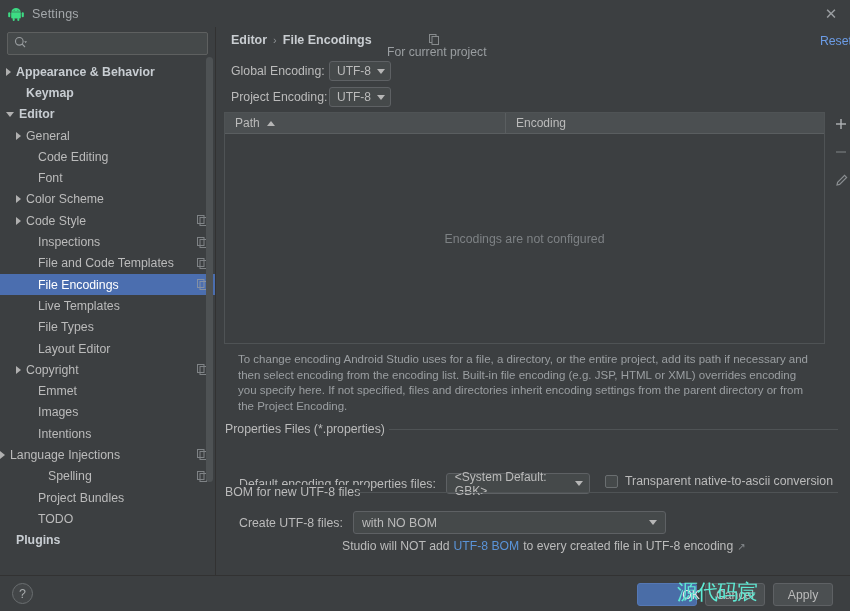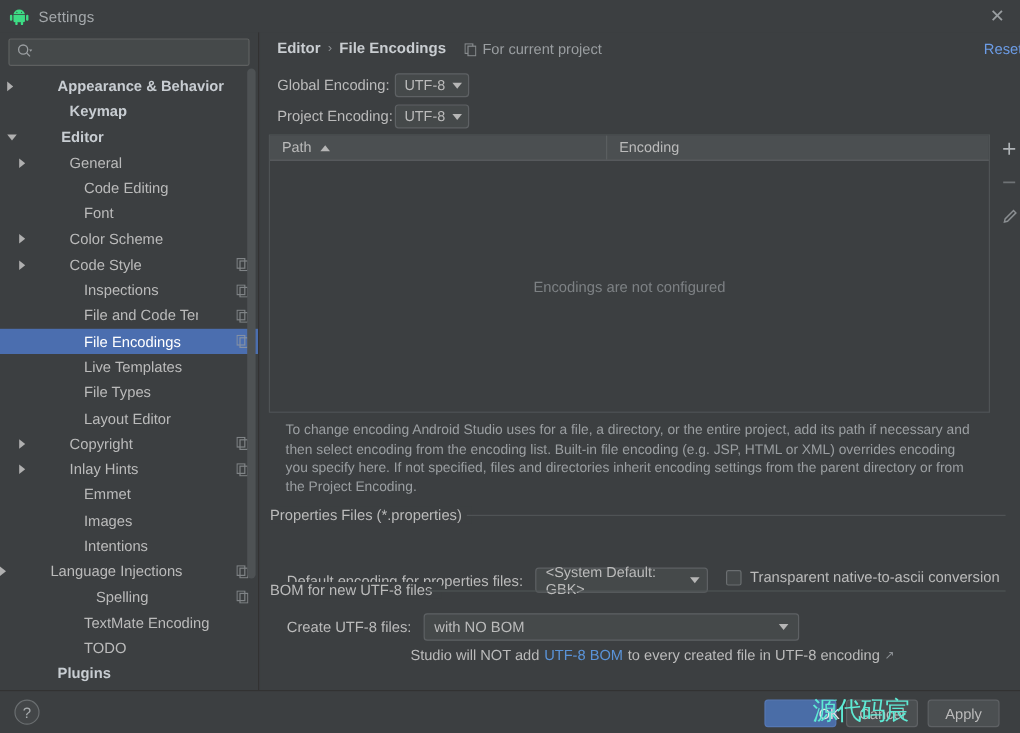--- a/index.html
+++ b/index.html
@@ -53,21 +53,21 @@
     color: #bbbbbb; font-size: 12px; font-family: "Liberation Sans", sans-serif;
     padding-left: 4px;
   }
   .tree {
     position: absolute; top: 34px; left: 0; right: 0; bottom: 0;
     overflow: hidden;
   }
   .tree-row {
     height: 21.3px; display: flex; align-items: center;
     position: relative; padding-right: 8px; white-space: nowrap;
-    font-size: 12.3px; color: #bbbbbb; gap: 32px;
+    font-size: 12.3px; color: #bbbbbb;
   }
   .tree-row.selected { background: #4b6eaf; color: #ffffff; }
   .tree-row.bold { font-weight: bold; color: #c8cdd2; }
   .tw {
     width: 0; height: 0; margin-right: 5px; flex: none;
   }
   .tw.right {
     border-left: 5px solid #b0b0b0;
     border-top: 4px solid transparent;
     border-bottom: 4px solid transparent;
@@ -92,21 +92,21 @@
     background: #3c3f41;
   }
   .breadcrumb {
     position: absolute; left: 14px; top: 6px;
     display: flex; align-items: center; font-size: 12.5px;
   }
   .bc-part { font-weight: bold; color: #c9cdd1; }
   .bc-sep { margin: 0 6px; color: #8d9194; font-size: 11px; }
   .for-proj {
     position: absolute; left: 170px; top: 7px;
-    display: flex; align-items: center; color: #9a9ea1; font-size: 12.2px;
+    display: flex; align-items: center; color: #9a9ea1; font-size: 12.2px; flex-direction: column;
   }
   .for-proj .copy-badge { margin-right: 5px; opacity: .8; }
   .reset-link {
     position: absolute; right: -2px; top: 7px;
     color: #6c9ce6; font-size: 12.3px; cursor: default;
   }
 
   .enc-row {
     position: absolute; left: 14px; display: flex; align-items: center;
   }
@@ -341,28 +341,20 @@
           <span class="row-label">Layout Editor</span>
         </div>
         <div class="tree-row" style="padding-left: 16px;">
           <span class="tw right"></span>
           <span class="row-label">Copyright</span>
           <span class="copy-badge"><svg width="10" height="11" viewBox="0 0 10 11">
               <rect x="0.5" y="0.5" width="6.5" height="8" fill="none" stroke="#9a9ea1" stroke-width="1"></rect>
               <rect x="3" y="2.5" width="6.5" height="8" fill="none" stroke="#9a9ea1" stroke-width="1"></rect>
             </svg></span>
         </div>
-        <div class="tree-row" style="padding-left: 16px;">
-          <span class="tw right"></span>
-          <span class="row-label">Inlay Hints</span>
-          <span class="copy-badge"><svg width="10" height="11" viewBox="0 0 10 11">
-              <rect x="0.5" y="0.5" width="6.5" height="8" fill="none" stroke="#9a9ea1" stroke-width="1"></rect>
-              <rect x="3" y="2.5" width="6.5" height="8" fill="none" stroke="#9a9ea1" stroke-width="1"></rect>
-            </svg></span>
-        </div>
         <div class="tree-row" style="padding-left: 28px;">
           <span class="tw none"></span>
           <span class="row-label">Emmet</span>
         </div>
         <div class="tree-row" style="padding-left: 28px;">
           <span class="tw none"></span>
           <span class="row-label">Images</span>
         </div>
         <div class="tree-row" style="padding-left: 28px;">
           <span class="tw none"></span>
@@ -379,21 +371,21 @@
         <div class="tree-row" style="padding-left: 38px;">
           <span class="tw none"></span>
           <span class="row-label">Spelling</span>
           <span class="copy-badge"><svg width="10" height="11" viewBox="0 0 10 11">
               <rect x="0.5" y="0.5" width="6.5" height="8" fill="none" stroke="#9a9ea1" stroke-width="1"></rect>
               <rect x="3" y="2.5" width="6.5" height="8" fill="none" stroke="#9a9ea1" stroke-width="1"></rect>
             </svg></span>
         </div>
         <div class="tree-row" style="padding-left: 28px;">
           <span class="tw none"></span>
-          <span class="row-label">TextMate Encoding</span>
+          <span class="row-label">Project Bundles</span>
         </div>
         <div class="tree-row" style="padding-left: 28px;">
           <span class="tw none"></span>
           <span class="row-label">TODO</span>
         </div>
         <div class="tree-row bold" style="padding-left: 6px;">
           <span class="tw none"></span>
           <span class="row-label">Plugins</span>
         </div>
       </div>

